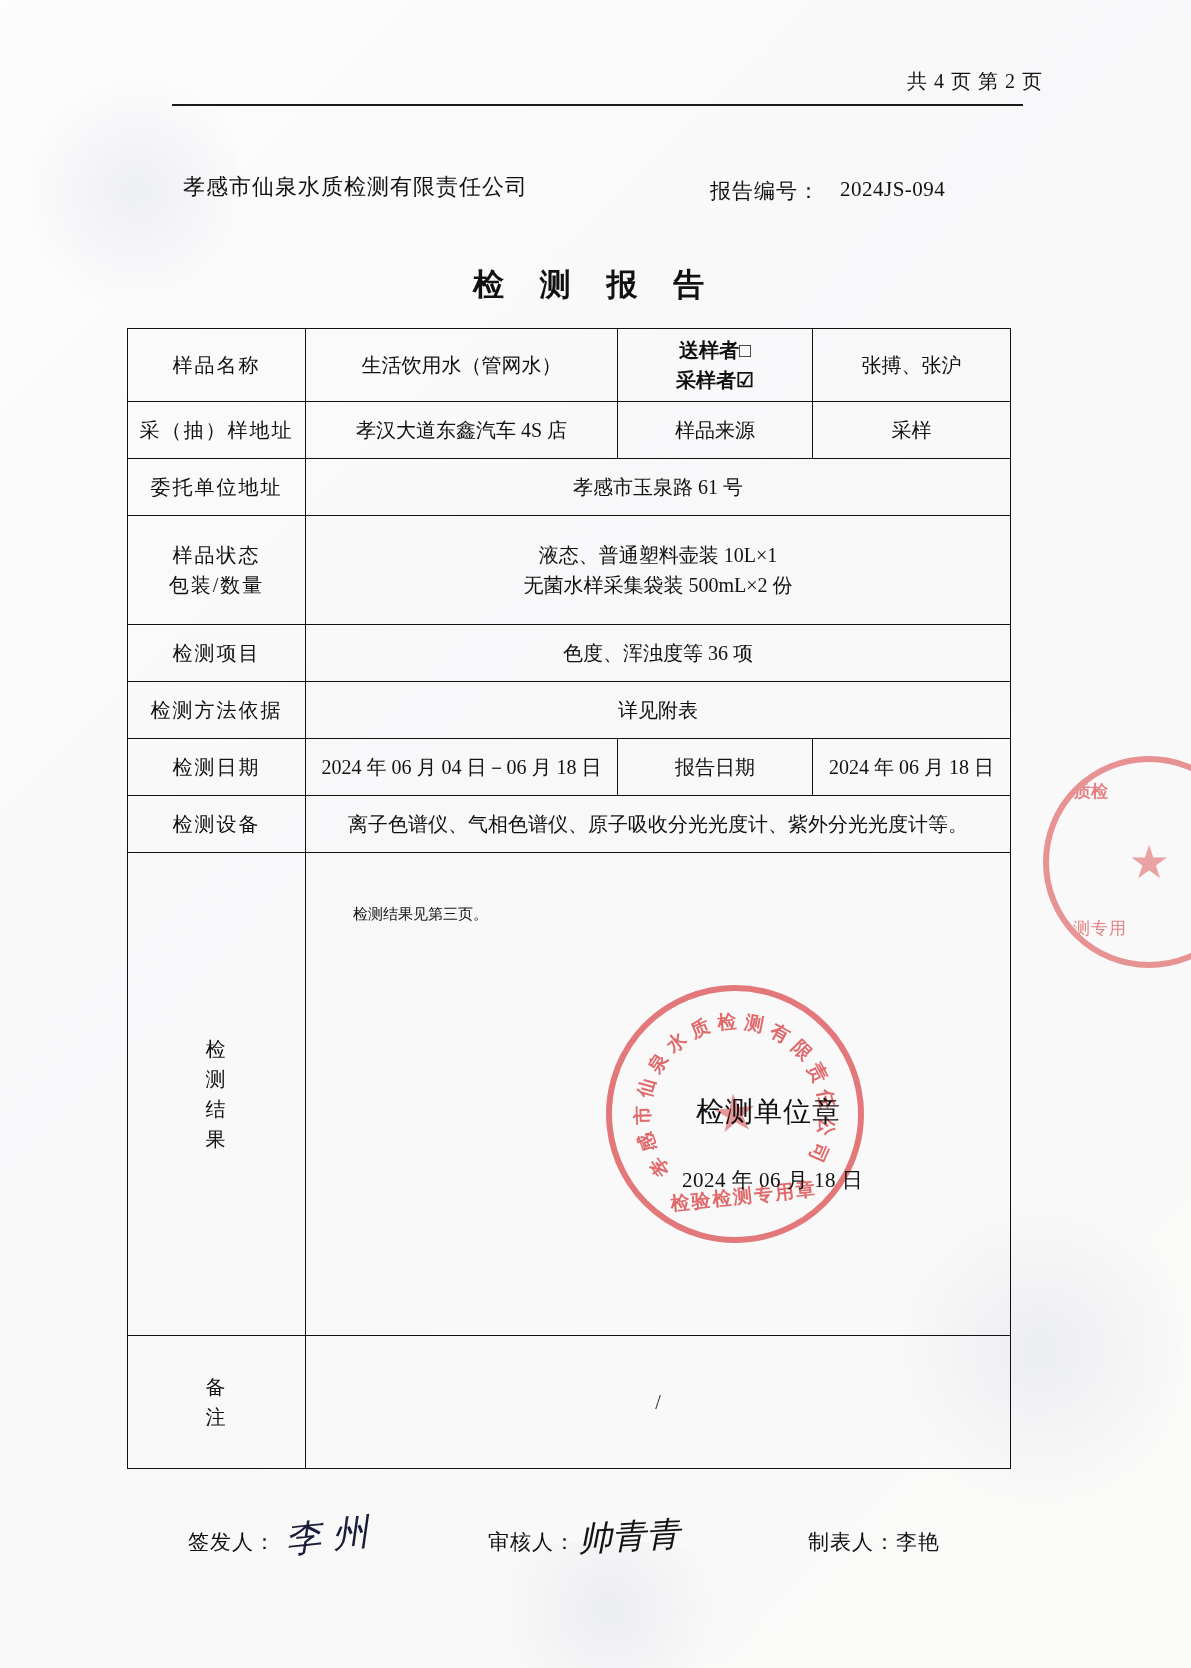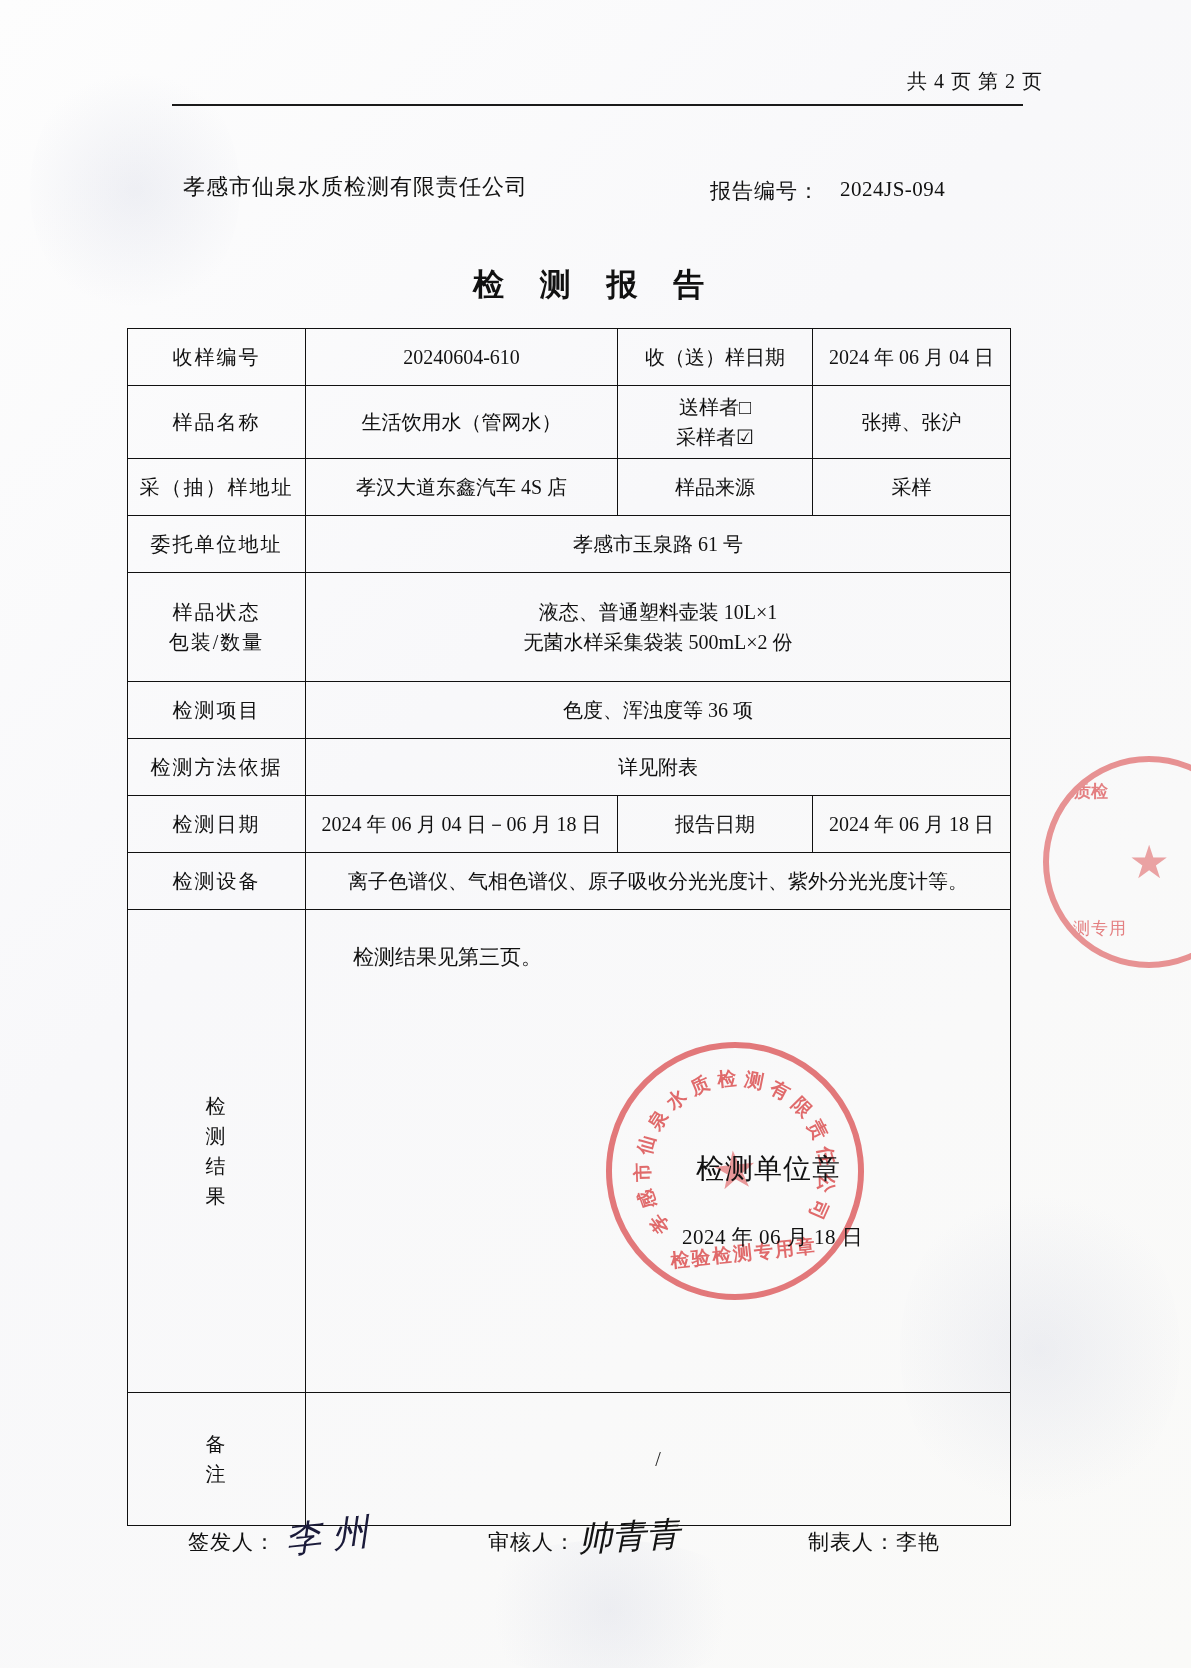--- a/index.html
+++ b/index.html
@@ -98,20 +98,21 @@
     white-space: nowrap;
   }
   .c-center { text-align: center; }
   .h-44 { height: 44px; }
   .h-58 { height: 58px; }
 
   .sender-cell {
     text-align: center;
     line-height: 1.35;
     font-size: 19px;
+    font-weight: bold;
   }
 
   .state-cell {
     text-align: center;
     line-height: 2.0;
     font-size: 20px;
   }
   .vert-label {
     text-align: center;
     letter-spacing: 2px;
@@ -120,23 +121,23 @@
   }
   .vert-label span { display: block; }
 
   .result-cell {
     position: relative;
     height: 470px;
     vertical-align: top;
   }
   .result-text {
     position: absolute;
-    top: 32px;
+    top: 50px;
     left: 47px;
-    font-size: 21px;
+    font-size: 15px;
   }
   .seal-label {
     position: absolute;
     top: 238px;
     left: 390px;
     font-size: 28px;
     letter-spacing: 1px;
   }
   .seal-date {
     position: absolute;
@@ -277,26 +278,20 @@
   <div class="doc-title">检 测 报 告</div>
 
   <table class="main">
     <colgroup>
       <col style="width:178px">
       <col style="width:312px">
       <col style="width:195px">
       <col style="width:198px">
     </colgroup>
     <tbody>
-      <tr>
-        <td class="c-label h-44">收样编号</td>
-        <td class="c-center h-44">20240604-610</td>
-        <td class="c-center h-44">收（送）样日期</td>
-        <td class="c-center h-44">2024 年 06 月 04 日</td>
-      </tr>
       <tr>
         <td class="c-label h-58">样品名称</td>
         <td class="c-center h-58">生活饮用水（管网水）</td>
         <td class="sender-cell h-58">
           <div>送样者□</div>
           <div>采样者☑</div>
         </td>
         <td class="c-center h-58">张搏、张沪</td>
       </tr>
       <tr>

